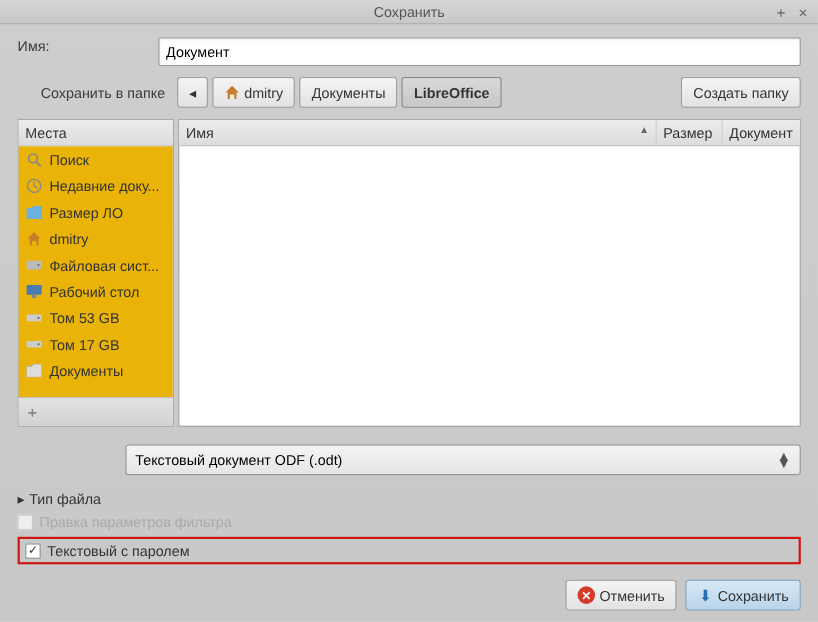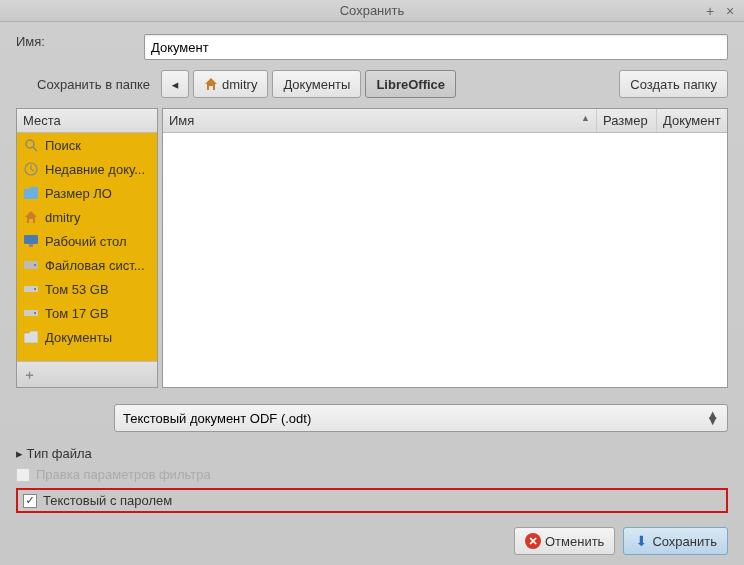--- a/index.html
+++ b/index.html
@@ -131,34 +131,34 @@
             <span class="icon">
                 <svg width="14" height="14" viewBox="0 0 14 14">
                   <path d="M7 1 L13 7 L11 7 L11 13 L9 13 L9 9 L5 9 L5 13 L3 13 L3 7 L1 7 Z" fill="#c77d2a"></path>
                 </svg>
               </span>
             <span>dmitry</span>
           </div>
           <div class="place-item">
             <span class="icon">
                 <svg width="14" height="12" viewBox="0 0 14 12">
+                  <rect x="0" y="2" width="14" height="8" fill="#bbb" rx="1"></rect>
+                  <circle cx="11" cy="6" r="1" fill="#666"></circle>
+                </svg>
+              </span>
+            <span>Файловая сист...</span>
+          </div>
+          <div class="place-item">
+            <span class="icon">
+                <svg width="14" height="12" viewBox="0 0 14 12">
                   <rect x="0" y="0" width="14" height="9" fill="#4a7ab4" rx="1"></rect>
                   <rect x="5" y="9" width="4" height="3" fill="#888"></rect>
                 </svg>
               </span>
             <span>Рабочий стол</span>
-          </div>
-          <div class="place-item">
-            <span class="icon">
-                <svg width="14" height="12" viewBox="0 0 14 12">
-                  <rect x="0" y="2" width="14" height="8" fill="#bbb" rx="1"></rect>
-                  <circle cx="11" cy="6" r="1" fill="#666"></circle>
-                </svg>
-              </span>
-            <span>Файловая сист...</span>
           </div>
           <div class="place-item">
             <span class="icon">
                 <svg width="14" height="12" viewBox="0 0 14 12">
                   <rect x="0" y="3" width="14" height="6" fill="#ccc" rx="1"></rect>
                   <circle cx="11" cy="6" r="1" fill="#666"></circle>
                 </svg>
               </span>
             <span>Том 53 GB</span>
           </div>

